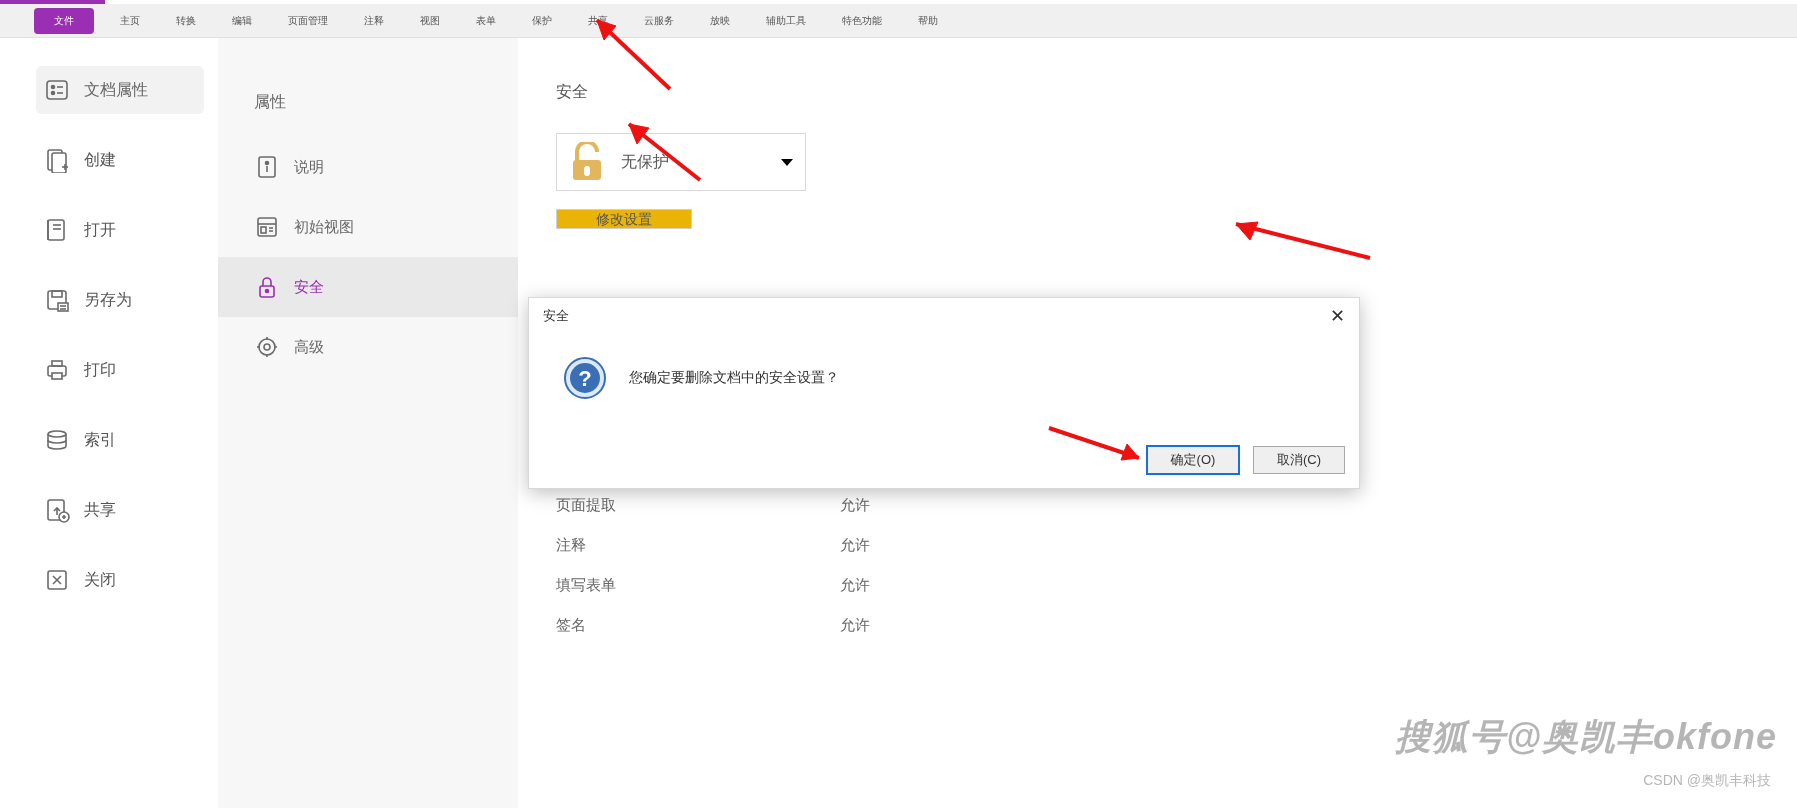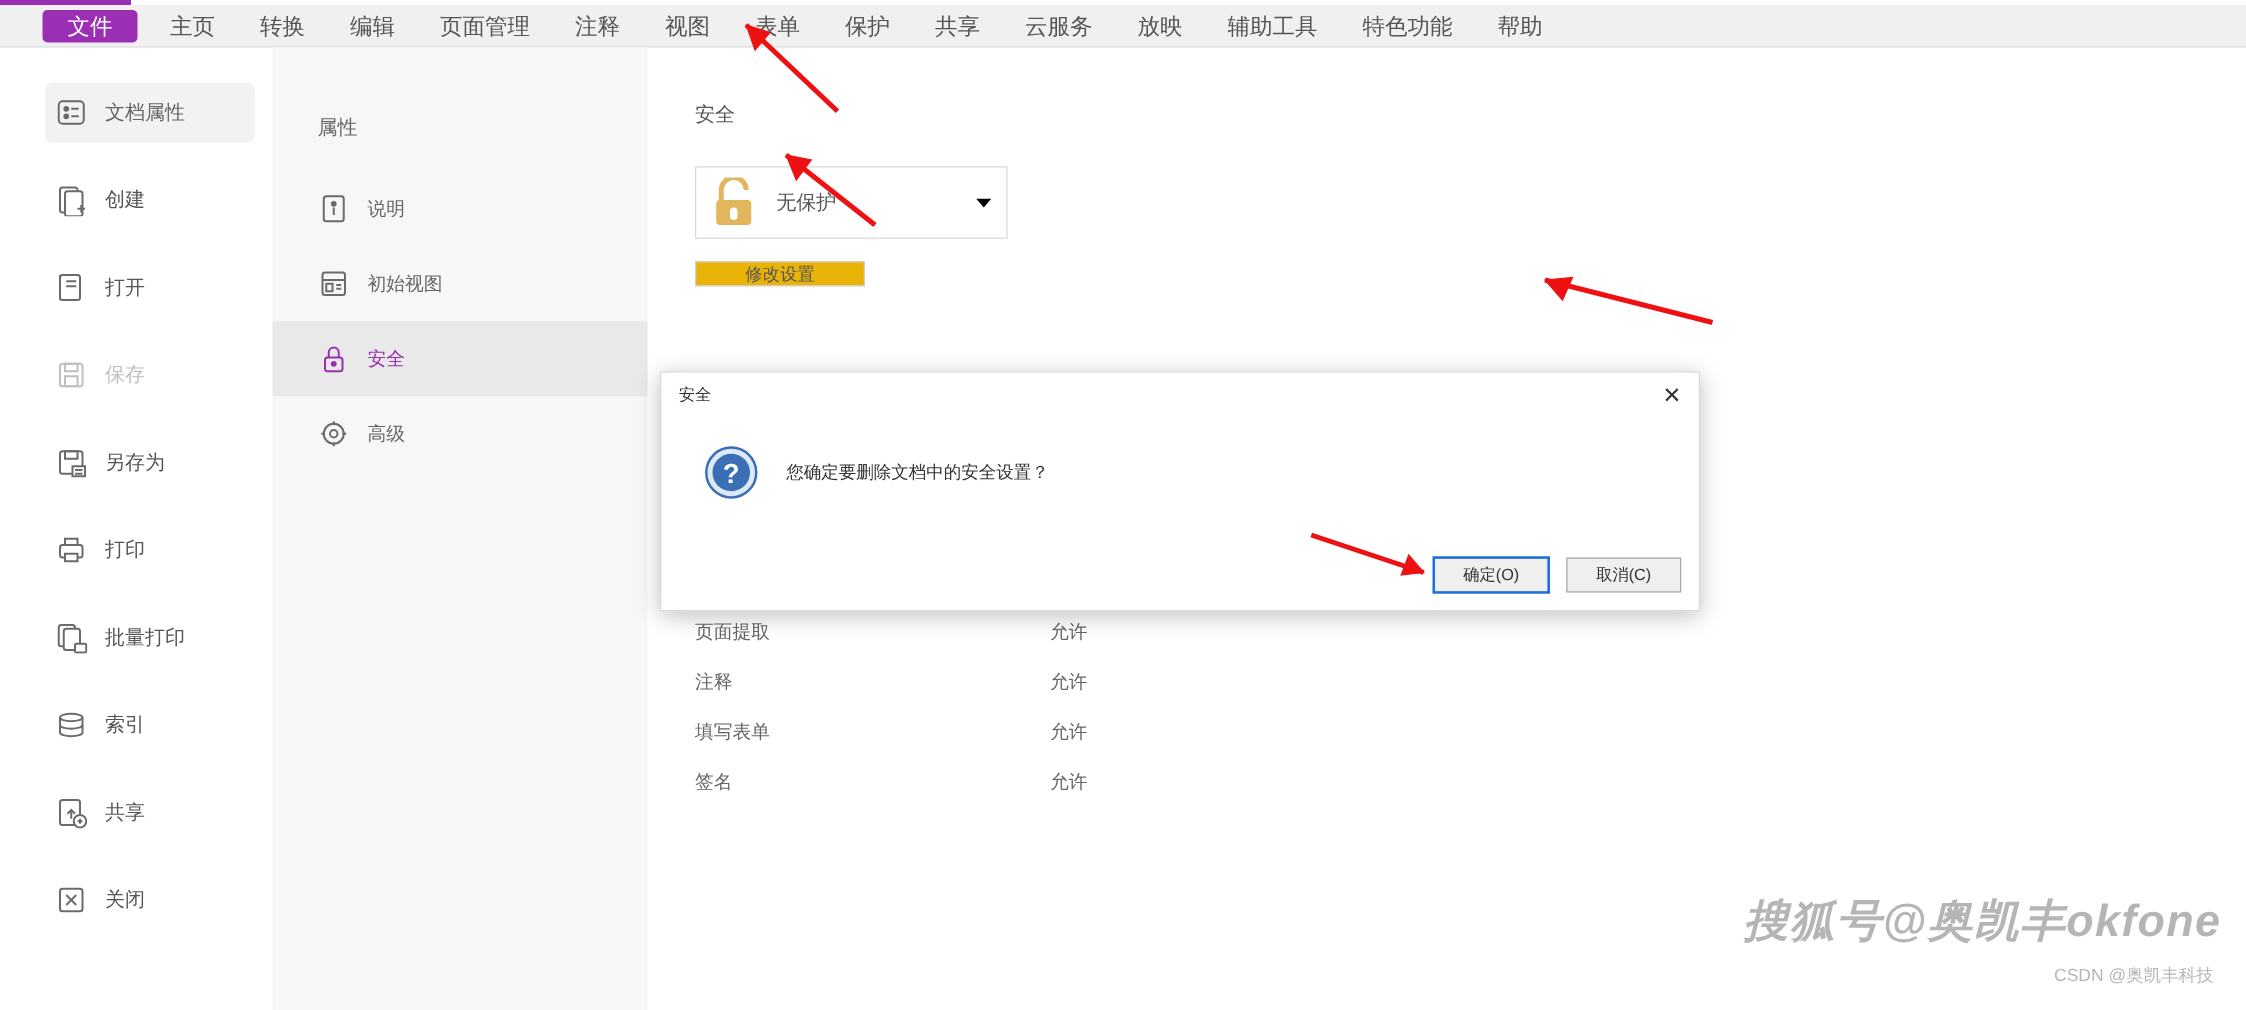--- a/index.html
+++ b/index.html
@@ -1,19 +1,19 @@
 <!DOCTYPE html>
 <html><head>
 <meta charset="utf-8">
 <style>
   html,body{margin:0;padding:0;width:1797px;height:808px;font-family:"Microsoft YaHei","微软雅黑",Arial,sans-serif;background:#fff;overflow:hidden;}
   *{box-sizing:border-box;}
   
   .topbar{height:4px;background:linear-gradient(to right,#9b2fb4 0,#9b2fb4 105px,transparent 105px);}
-  .menubar{height:34px;background:#f0f0f0;border-bottom:1px solid #e0e0e0;display:flex;align-items:center;padding-left:26px;font-size:18px;color:#555;}
+  .menubar{height:34px;background:#f0f0f0;border-bottom:1px solid #e0e0e0;display:flex;align-items:center;padding-left:26px;font-size:10px;color:#555;}
   .menubar .mitem{padding:0 18px;height:34px;display:flex;align-items:center;cursor:pointer;}
   .menubar .mitem.active{background:#9b2fb4;color:#fff;border-radius:4px;padding:0 20px;height:26px;margin:0 8px;}
   
   .body{display:flex;height:calc(100% - 38px);}
   .col1{width:218px;padding:28px 14px 0 36px;text-align:right;}
   .col1 .litem{display:flex;align-items:center;height:48px;margin-bottom:22px;font-size:16px;color:#555;cursor:pointer;border-radius:6px;padding:0 8px;}
   .col1 .litem.active{background:#f2f2f2;color:#666;}
   .col1 .litem.disabled{color:#bfbfbf;}
   .ic{width:26px;height:26px;margin-right:14px;flex:0 0 26px;}
   .ic svg{width:100%;height:100%;}
@@ -95,53 +95,37 @@
       </div>
       <div class="litem">
         <span class="ic"><svg viewBox="0 0 26 26" class="stroke-g">
             <rect x="4" y="3" width="16" height="20" rx="2"></rect>
             <path d="M4 3 v20"></path>
             <line x1="9" y1="8" x2="17" y2="8"></line>
             <line x1="9" y1="12" x2="17" y2="12"></line>
           </svg></span>
         <span>打开</span>
       </div>
-      <div class="litem disabled">
-        <span class="ic"><svg viewBox="0 0 26 26" class="stroke-d">
-            <rect x="4" y="4" width="18" height="18" rx="2"></rect>
-            <rect x="8" y="4" width="10" height="6"></rect>
-            <rect x="8" y="14" width="10" height="8"></rect>
-          </svg></span>
-        <span>保存</span>
-      </div>
       <div class="litem">
         <span class="ic"><svg viewBox="0 0 26 26" class="stroke-g">
             <rect x="4" y="4" width="18" height="18" rx="2"></rect>
             <rect x="8" y="4" width="10" height="6"></rect>
             <rect x="14" y="16" width="10" height="8" fill="#fff"></rect>
             <line x1="16" y1="19" x2="22" y2="19"></line>
             <line x1="16" y1="22" x2="22" y2="22"></line>
           </svg></span>
         <span>另存为</span>
       </div>
       <div class="litem">
         <span class="ic"><svg viewBox="0 0 26 26" class="stroke-g">
             <rect x="4" y="9" width="18" height="10" rx="2"></rect>
             <rect x="8" y="4" width="10" height="5"></rect>
             <rect x="8" y="16" width="10" height="6" fill="#fff"></rect>
           </svg></span>
         <span>打印</span>
-      </div>
-      <div class="litem">
-        <span class="ic"><svg viewBox="0 0 26 26" class="stroke-g">
-            <rect x="3" y="3" width="13" height="17" rx="2"></rect>
-            <rect x="7" y="6" width="13" height="17" rx="2" fill="#fff"></rect>
-            <rect x="16" y="18" width="9" height="7" rx="1" fill="#fff"></rect>
-          </svg></span>
-        <span>批量打印</span>
       </div>
       <div class="litem">
         <span class="ic"><svg viewBox="0 0 26 26" class="stroke-g">
             <ellipse cx="13" cy="7" rx="9" ry="3"></ellipse>
             <path d="M4 7 v12 a9 3 0 0 0 18 0 V7"></path>
             <path d="M4 13 a9 3 0 0 0 18 0"></path>
           </svg></span>
         <span>索引</span>
       </div>
       <div class="litem">

